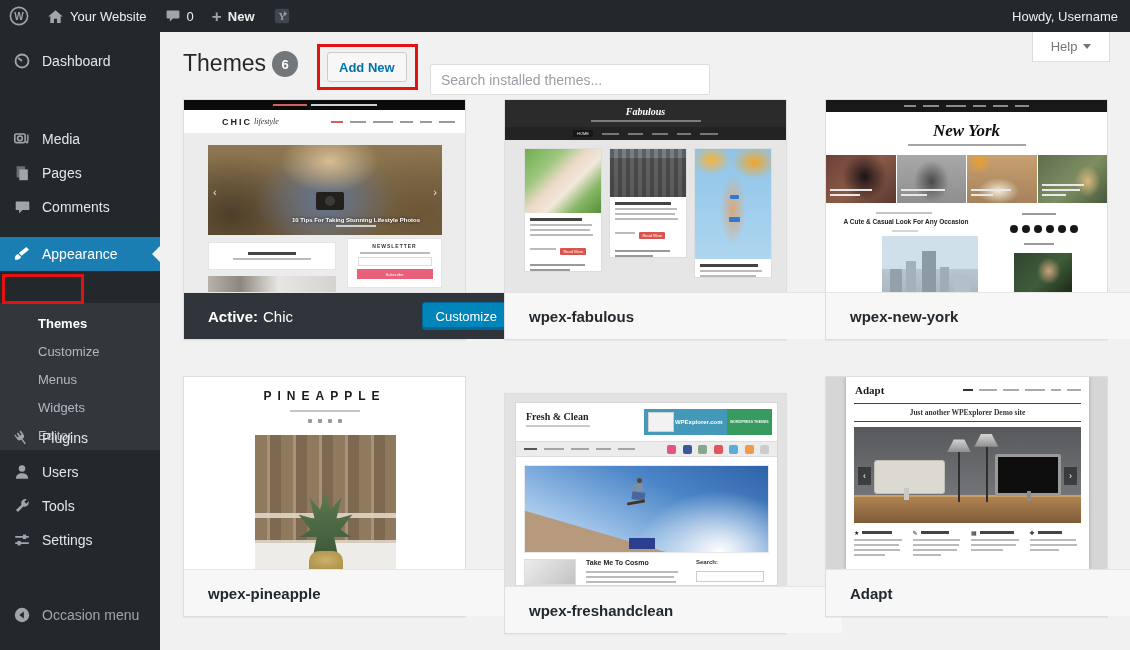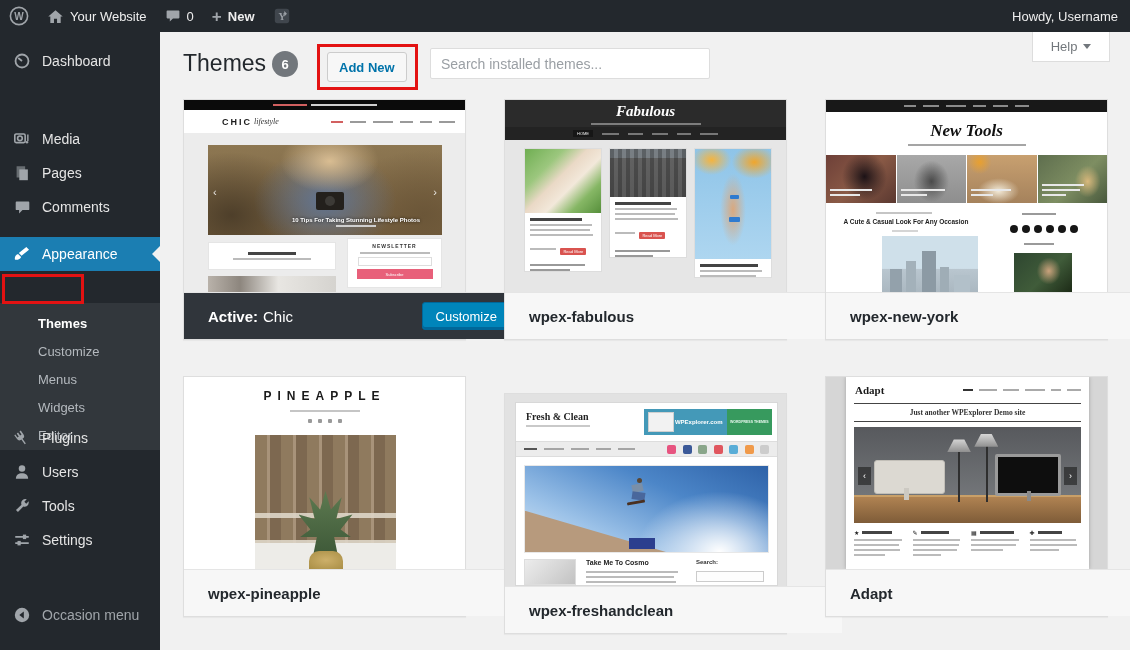--- a/index.html
+++ b/index.html
@@ -28,21 +28,21 @@
   .collapse { position:absolute; top:566px; }
   .collapse, .collapse .lbl { color:#a0a5aa; }
 
   
   .help-tab { position:absolute; left:1032px; top:32px; width:78px; height:30px; background:#fff; border:1px solid #ddd; border-top:none; display:flex; align-items:center; justify-content:center; gap:6px; color:#72777c; font-size:13px; cursor:pointer; z-index:10; }
   .help-caret { width:0; height:0; border-left:4px solid transparent; border-right:4px solid transparent; border-top:5px solid #72777c; }
   .page-title { position:absolute; left:183px; top:49px; font-size:23px; font-weight:400; color:#23282d; line-height:29px; }
   .count-badge { position:absolute; left:272px; top:51px; width:26px; height:26px; border-radius:50%; background:#72777c; color:#fff; font-size:13px; font-weight:bold; display:flex; align-items:center; justify-content:center; }
   .addnew-annotation { position:absolute; left:317px; top:44px; width:101px; height:46px; border:3px solid #e31212; z-index:15; pointer-events:none; }
   .addnew-btn { position:absolute; left:327px; top:52px; height:30px; padding:0 11px; background:#f7f7f7; border:1px solid #ccc; border-radius:3px; color:#0073aa; font-size:13px; font-weight:bold; display:flex; align-items:center; cursor:pointer; }
-  .search-input { position:absolute; left:430px; top:48px; width:280px; height:31px; border:1px solid #ddd; border-radius:2px; background:#fff; padding:0 10px; font-size:14px; color:#32373c; font-family:"Liberation Sans",sans-serif; }
+  .search-input { position:absolute; left:430px; top:64px; width:280px; height:31px; border:1px solid #ddd; border-radius:2px; background:#fff; padding:0 10px; font-size:14px; color:#32373c; font-family:"Liberation Sans",sans-serif; }
   .search-input::placeholder { color:#9a9fa4; }
   .themes-annotation { position:absolute; left:2px; top:274px; width:82px; height:30px; border:3px solid #e31212; z-index:25; pointer-events:none; }
 
   
   .theme-card { position:absolute; width:283px; border:1px solid #dedede; background:#fff; cursor:pointer; box-shadow:0 1px 1px rgba(0,0,0,.04); }
   .shot { position:relative; width:281px; height:192px; overflow:hidden; background:#fff; }
   .theme-label { position:relative; width:337px; height:47px; background:#f7f7f7; border-top:1px solid #e5e5e5; display:flex; align-items:center; padding-left:24px; font-size:15px; font-weight:bold; color:#23282d; }
   .theme-label.active { background:#30353b; color:#fff; padding-right:10px; }
   .theme-label.active .nm { font-weight:400; margin-left:5px; }
   .customize-btn { margin-left:auto; height:28px; padding:0 13px; background:#0085ba; border:1px solid #006799; border-radius:3px; color:#fff; font-size:13px; font-weight:400; display:flex; align-items:center; cursor:pointer; box-shadow:inset 0 -2px 0 #006799; }
@@ -313,21 +313,21 @@
     <div class="theme-label active">
       <span style="font-weight:bold;">Active:</span>
       <span class="nm">Chic</span>
       <button class="customize-btn">Customize</button>
     </div>
   </div>
 
   <div class="theme-card" style="left:504px;top:99px;">
     <div class="shot" style="background:#e6e6e6;">
       <div class="abs" style="left:0;top:0;width:100%;height:27px;background:#2b2b2b;display:flex;flex-direction:column;align-items:center;justify-content:center;gap:3px;">
-        <span style="font-family:'Liberation Serif',serif;font-style:italic;font-weight:bold;font-size:15px;color:#fff;">Fabulous</span>
+        <span style="font-family:'Liberation Serif',serif;font-style:italic;font-weight:bold;font-size:10px;color:#fff;">Fabulous</span>
         <span class="bar" style="width:110px;background:#7d7d7d;"></span>
       </div>
       <div class="abs" style="left:0;top:27px;width:100%;height:13px;background:#232323;display:flex;align-items:center;justify-content:center;gap:9px;">
         <span class="t4" style="color:#eee;background:#161616;padding:1px 4px;">HOME</span>
         <span class="bar" style="width:17px;background:#777;"></span>
         <span class="bar" style="width:15px;background:#777;"></span>
         <span class="bar" style="width:16px;background:#777;"></span>
         <span class="bar" style="width:14px;background:#777;"></span>
         <span class="bar" style="width:18px;background:#777;"></span>
       </div>
@@ -376,21 +376,21 @@
     <div class="shot">
       <div class="abs" style="left:0;top:0;width:100%;height:12px;background:#181818;display:flex;align-items:center;justify-content:center;gap:7px;">
         <span class="bar" style="width:12px;background:#8a8a8a;"></span>
         <span class="bar" style="width:16px;background:#8a8a8a;"></span>
         <span class="bar" style="width:20px;background:#8a8a8a;"></span>
         <span class="bar" style="width:13px;background:#8a8a8a;"></span>
         <span class="bar" style="width:15px;background:#8a8a8a;"></span>
         <span class="bar" style="width:14px;background:#8a8a8a;"></span>
       </div>
       <div class="abs" style="left:0;top:12px;width:100%;height:43px;background:#fff;display:flex;flex-direction:column;align-items:center;justify-content:center;gap:3px;">
-        <span style="font-family:'Liberation Serif',serif;font-style:italic;font-weight:bold;font-size:17px;color:#111;">New Tools</span>
+        <span style="font-family:'Liberation Serif',serif;font-style:italic;font-weight:bold;font-size:17px;color:#111;">New York</span>
         <span class="bar" style="width:118px;background:#a5a5a5;"></span>
       </div>
       <div class="abs" style="left:0;top:55px;width:100%;height:48px;display:flex;gap:1px;">
         <span style="flex:1;position:relative;background:radial-gradient(28px 30px at 55% 45%,#1c1216 0%,rgba(28,18,22,0) 80%),linear-gradient(135deg,#6e4038 0%,#8a5a46 50%,#5a3830 100%);">
             <span class="bar abs" style="left:4px;bottom:12px;width:42px;background:#e8e8e8;"></span>
             <span class="bar abs" style="left:4px;bottom:7px;width:30px;background:#e8e8e8;"></span>
           </span>
         <span style="flex:1;position:relative;background:radial-gradient(22px 26px at 50% 55%,#4a4a4a 0%,rgba(74,74,74,0) 80%),linear-gradient(180deg,#a8a8a8 0%,#8e8e8e 100%);">
             <span class="bar abs" style="left:4px;bottom:12px;width:44px;background:#e8e8e8;"></span>
             <span class="bar abs" style="left:4px;bottom:7px;width:26px;background:#e8e8e8;"></span>

